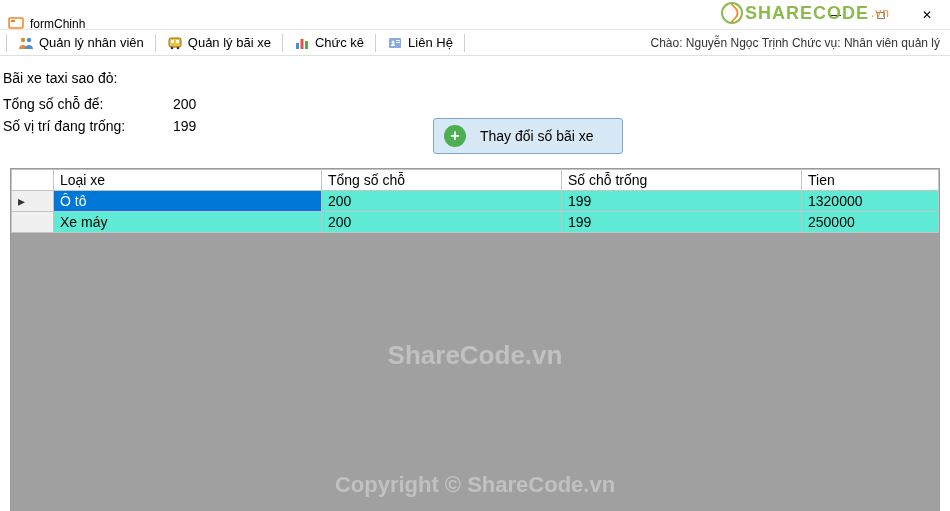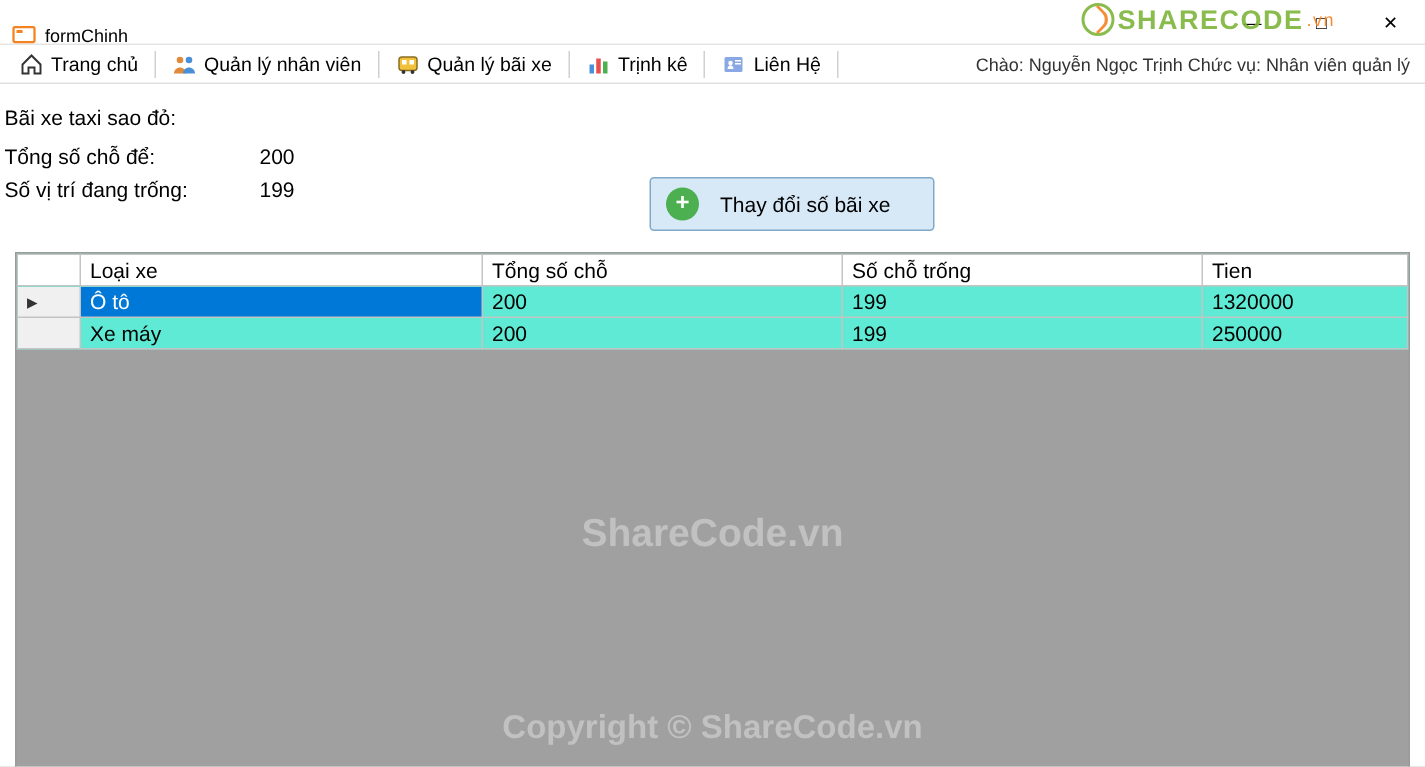--- a/index.html
+++ b/index.html
@@ -179,28 +179,20 @@
     <span class="title-text">formChinh</span>
   </div>
   <div class="win-controls">
     <div class="win-btn">—</div>
     <div class="win-btn">□</div>
     <div class="win-btn close">✕</div>
   </div>
 </div>
 
 <div class="menubar">
-  <div class="menu-item">
-    <span class="menu-icon">
-      <svg viewBox="0 0 16 16">
-          <path d="M2 8 L8 2 L14 8 V14 H10 V10 H6 V14 H2 Z" fill="none" stroke="#333" stroke-width="1.3"></path>
-        </svg>
-    </span>
-    <span>Trang chủ</span>
-  </div>
   <div class="menu-sep"></div>
   <div class="menu-item">
     <span class="menu-icon">
       <svg viewBox="0 0 16 16">
           <circle cx="5" cy="5" r="2.2" fill="#e08a3c"></circle>
           <circle cx="11" cy="5" r="2.2" fill="#4a90d9"></circle>
           <path d="M1 14c0-2.5 2-4 4-4s4 1.5 4 4" fill="#e08a3c"></path>
           <path d="M7 14c0-2.5 2-4 4-4s4 1.5 4 4" fill="#4a90d9"></path>
         </svg>
     </span>
@@ -221,21 +213,21 @@
   </div>
   <div class="menu-sep"></div>
   <div class="menu-item">
     <span class="menu-icon">
       <svg viewBox="0 0 16 16">
           <rect x="2" y="8" width="3" height="6" fill="#4a90d9"></rect>
           <rect x="6.5" y="4" width="3" height="10" fill="#e94e4e"></rect>
           <rect x="11" y="6" width="3" height="8" fill="#4caf50"></rect>
         </svg>
     </span>
-    <span>Trịnh kê</span>
+    <span>Chức kê</span>
   </div>
   <div class="menu-sep"></div>
   <div class="menu-item">
     <span class="menu-icon">
       <svg viewBox="0 0 16 16">
           <rect x="2" y="3" width="12" height="10" rx="1" fill="#8aa9e4"></rect>
           <circle cx="6" cy="7" r="1.5" fill="#fff"></circle>
           <path d="M4 11c0-1.5 1-2.5 2-2.5s2 1 2 2.5" fill="#fff"></path>
           <rect x="9" y="5" width="4" height="1" fill="#fff"></rect>
           <rect x="9" y="7" width="4" height="1" fill="#fff"></rect>

